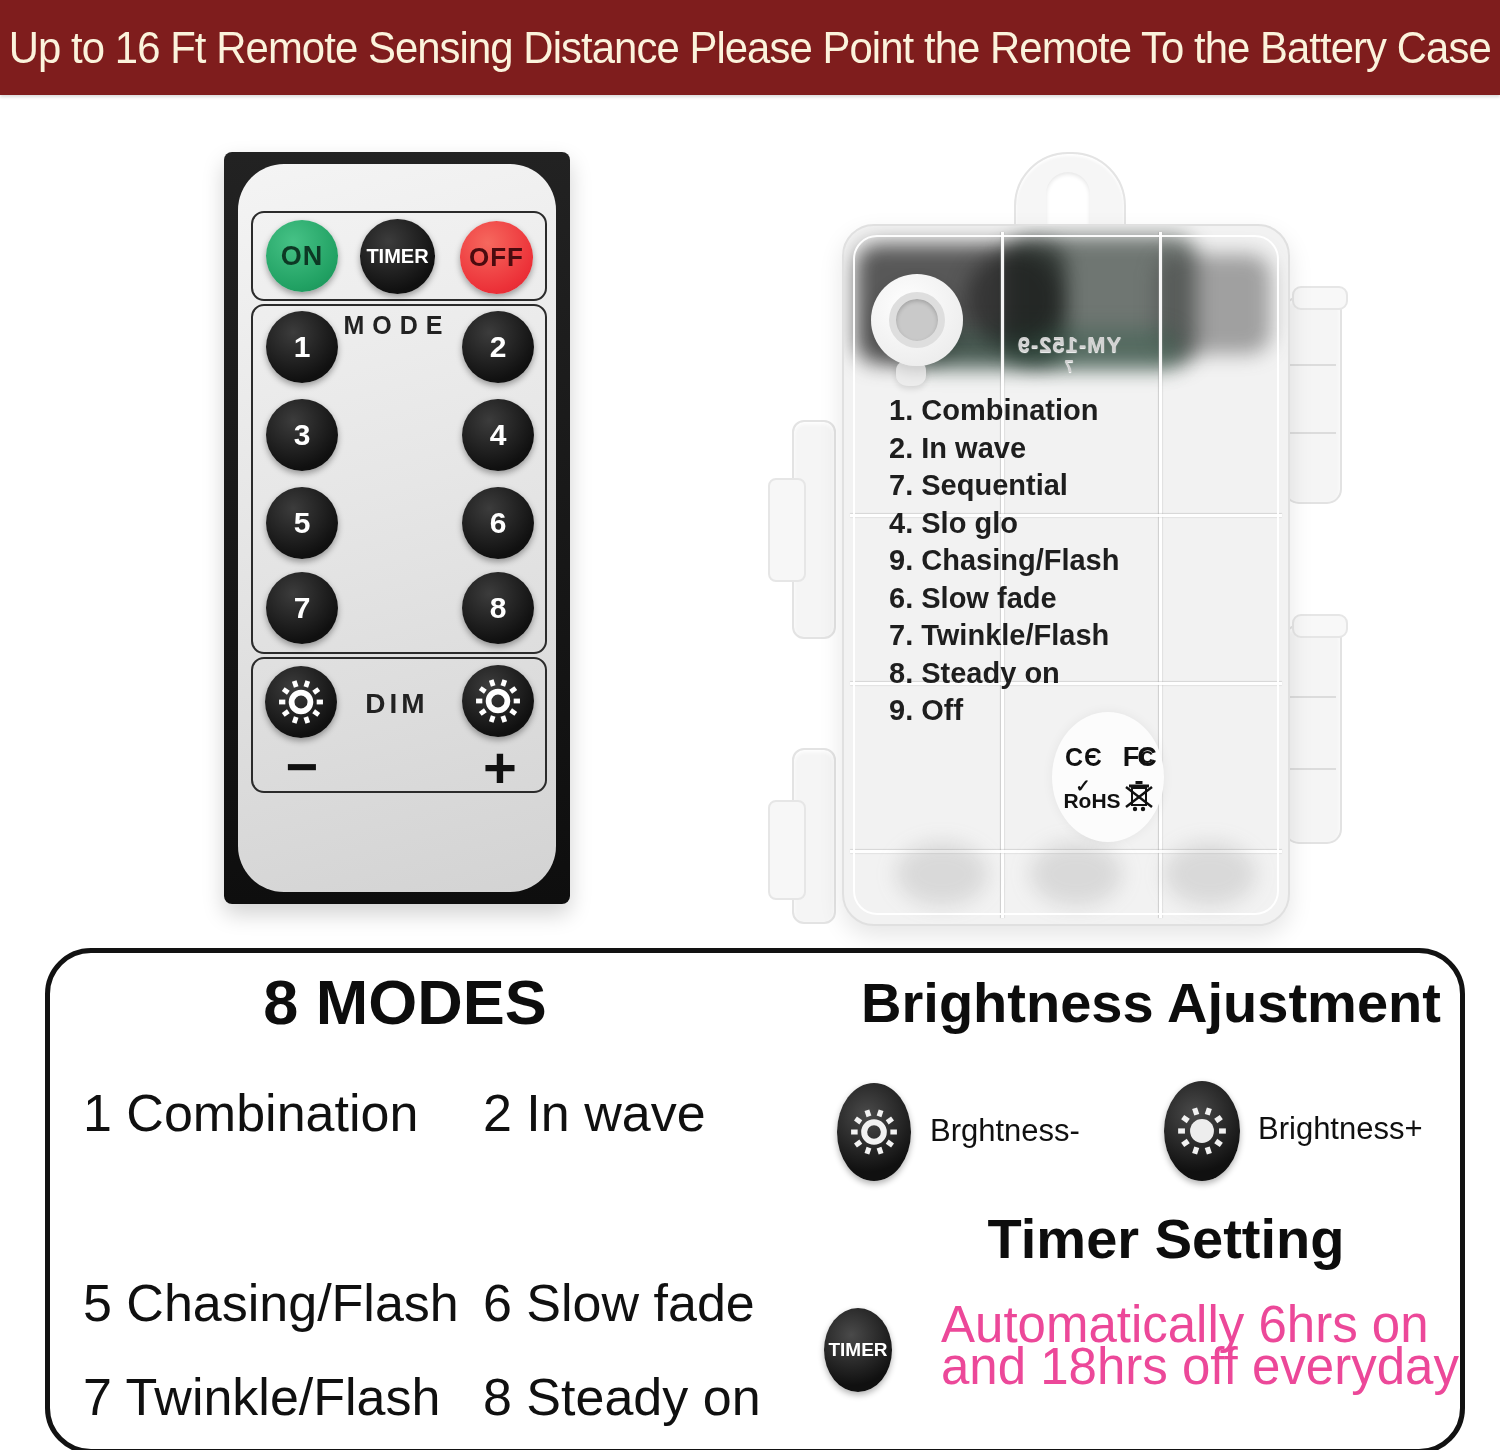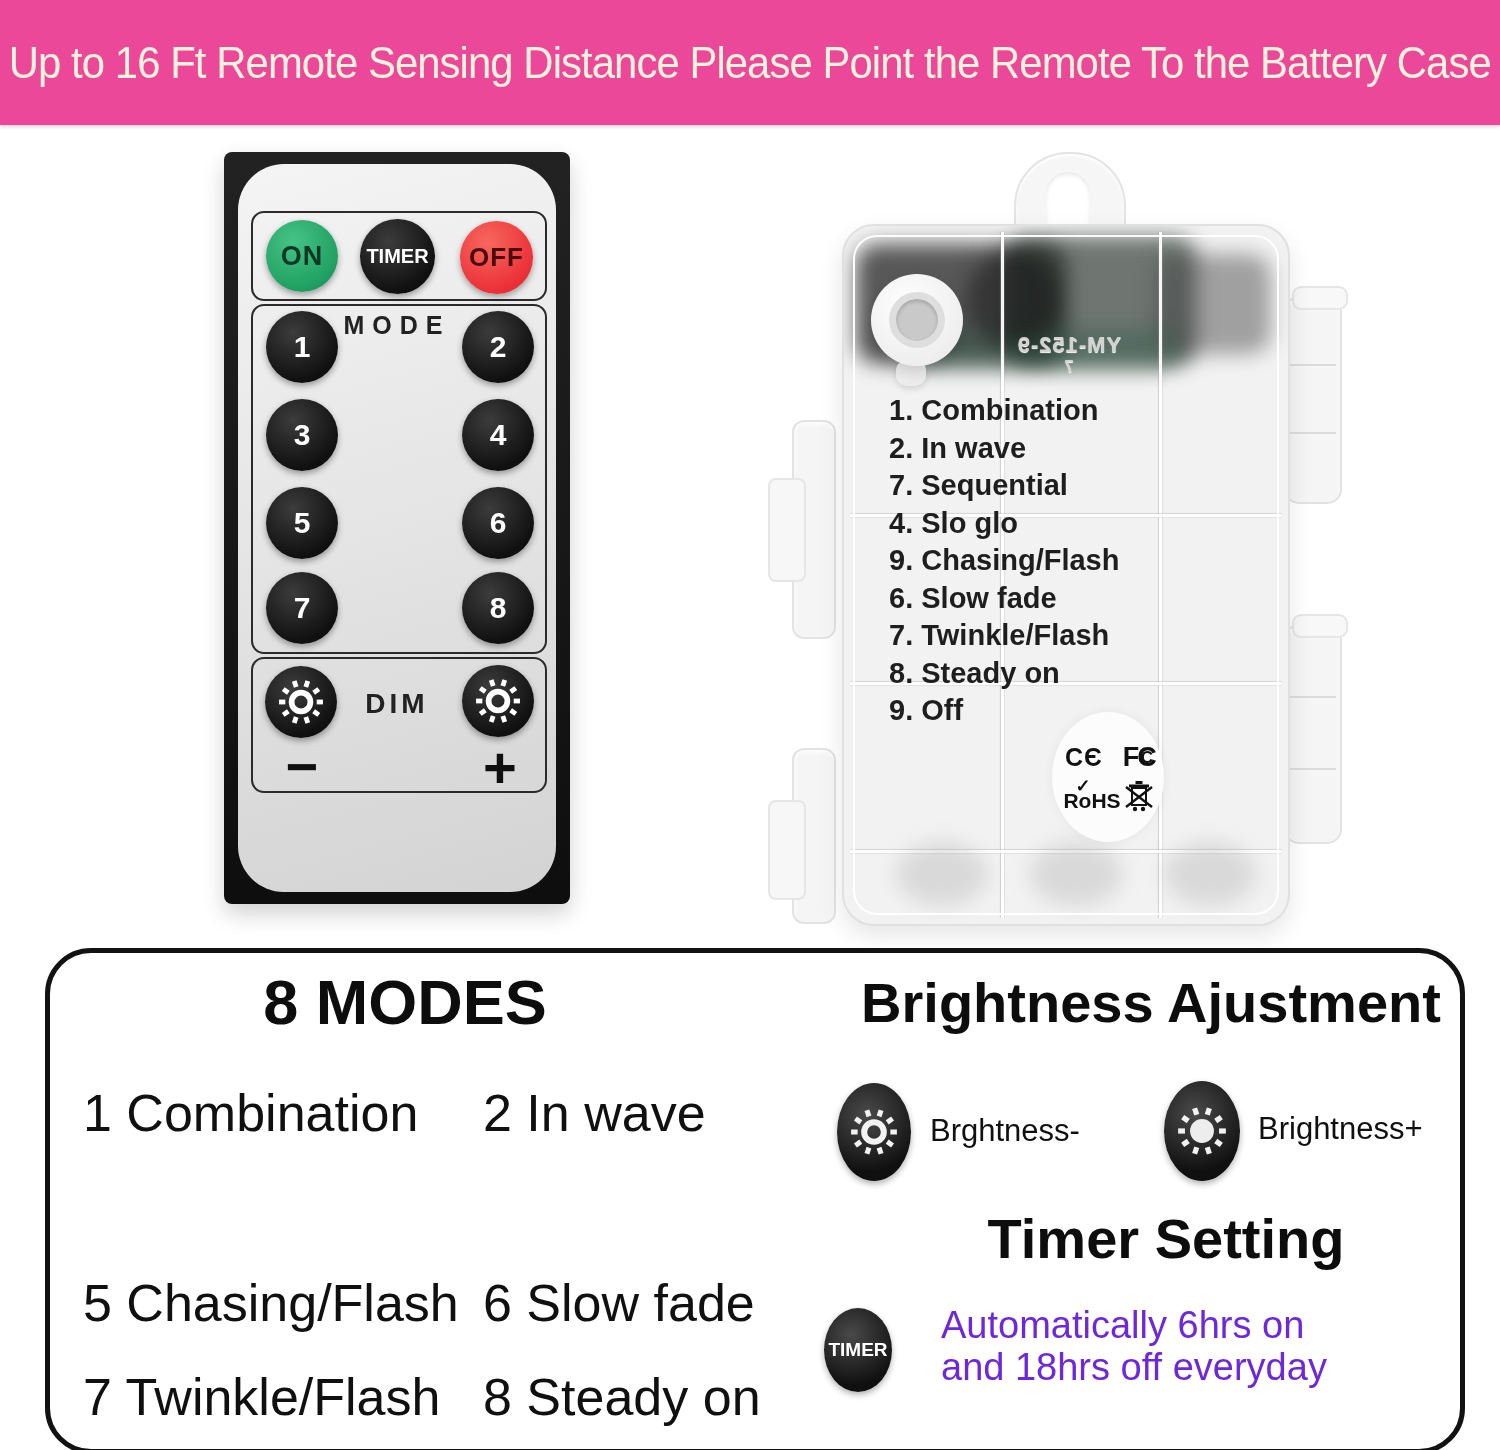--- a/index.html
+++ b/index.html
@@ -1,21 +1,21 @@
 <!DOCTYPE html>
 <html><head>
 <meta charset="utf-8">
 <style>
   html,body{margin:0;padding:0;background:#fff;}
   #stage{position:relative;width:1500px;height:1450px;background:#fff;overflow:hidden;
          font-family:"Liberation Sans",sans-serif;}
   .abs{position:absolute;}
 
   
-  .banner{left:0;top:0;width:1500px;height:125px;background:#ec4899;
+  .banner{left:0;top:0;width:1500px;height:95px;background:#7f1d1d;
           display:flex;align-items:center;justify-content:center;
           box-shadow:0 2px 3px rgba(0,0,0,.15);}
   .banner-text{color:#FBF3DC;font-size:45px;font-weight:400;white-space:nowrap;
                letter-spacing:-1px;transform:scaleX(.93);transform-origin:center;}
 
   
   .remote{left:224px;top:152px;width:346px;height:752px;border-radius:8px;
           background:linear-gradient(180deg,#222,#0e0e0e);box-shadow:0 10px 22px rgba(0,0,0,.18);}
   .remote-face{left:14px;top:12px;width:318px;height:728px;border-radius:46px;
                background:linear-gradient(165deg,#f4f4f4 0%,#e6e6e6 45%,#d3d3d3 100%);}
@@ -93,21 +93,21 @@
          border:5px solid #121212;border-radius:46px;}
   .h-left{left:60px;top:966px;width:690px;text-align:center;font-size:63px;font-weight:700;color:#0d0d0d;}
   .h-right{left:845px;top:970px;width:612px;text-align:center;font-size:56px;font-weight:700;color:#0d0d0d;}
   .h-timer{left:866px;top:1206px;width:600px;text-align:center;font-size:56px;font-weight:700;color:#0d0d0d;}
   .grid-item{font-size:52px;color:#101010;line-height:62px;white-space:nowrap;}
   .pbtn{border-radius:50%;display:flex;align-items:center;justify-content:center;
         background:radial-gradient(circle at 40% 32%,#4a4a4a,#101010 72%);
         box-shadow:0 3px 6px rgba(0,0,0,.3);}
   .plabel{font-size:31px;color:#101010;line-height:50px;white-space:nowrap;}
   .timer-btn-label{color:#fff;font-size:19px;font-weight:700;}
-  .timer-desc{left:941px;top:1304px;font-size:38px;color:#6d28d9;line-height:42px;white-space:nowrap;}
+  .timer-desc{left:941px;top:1304px;font-size:51px;color:#ec4899;line-height:42px;white-space:nowrap;}
 </style>
 </head>
 <body>
 
 <div id="stage">
 
   <svg width="0" height="0" style="position:absolute">
     <defs>
       <g id="sunrays" stroke-width="4.6">
         <line x1="37" y1="22" x2="43" y2="22"></line>

